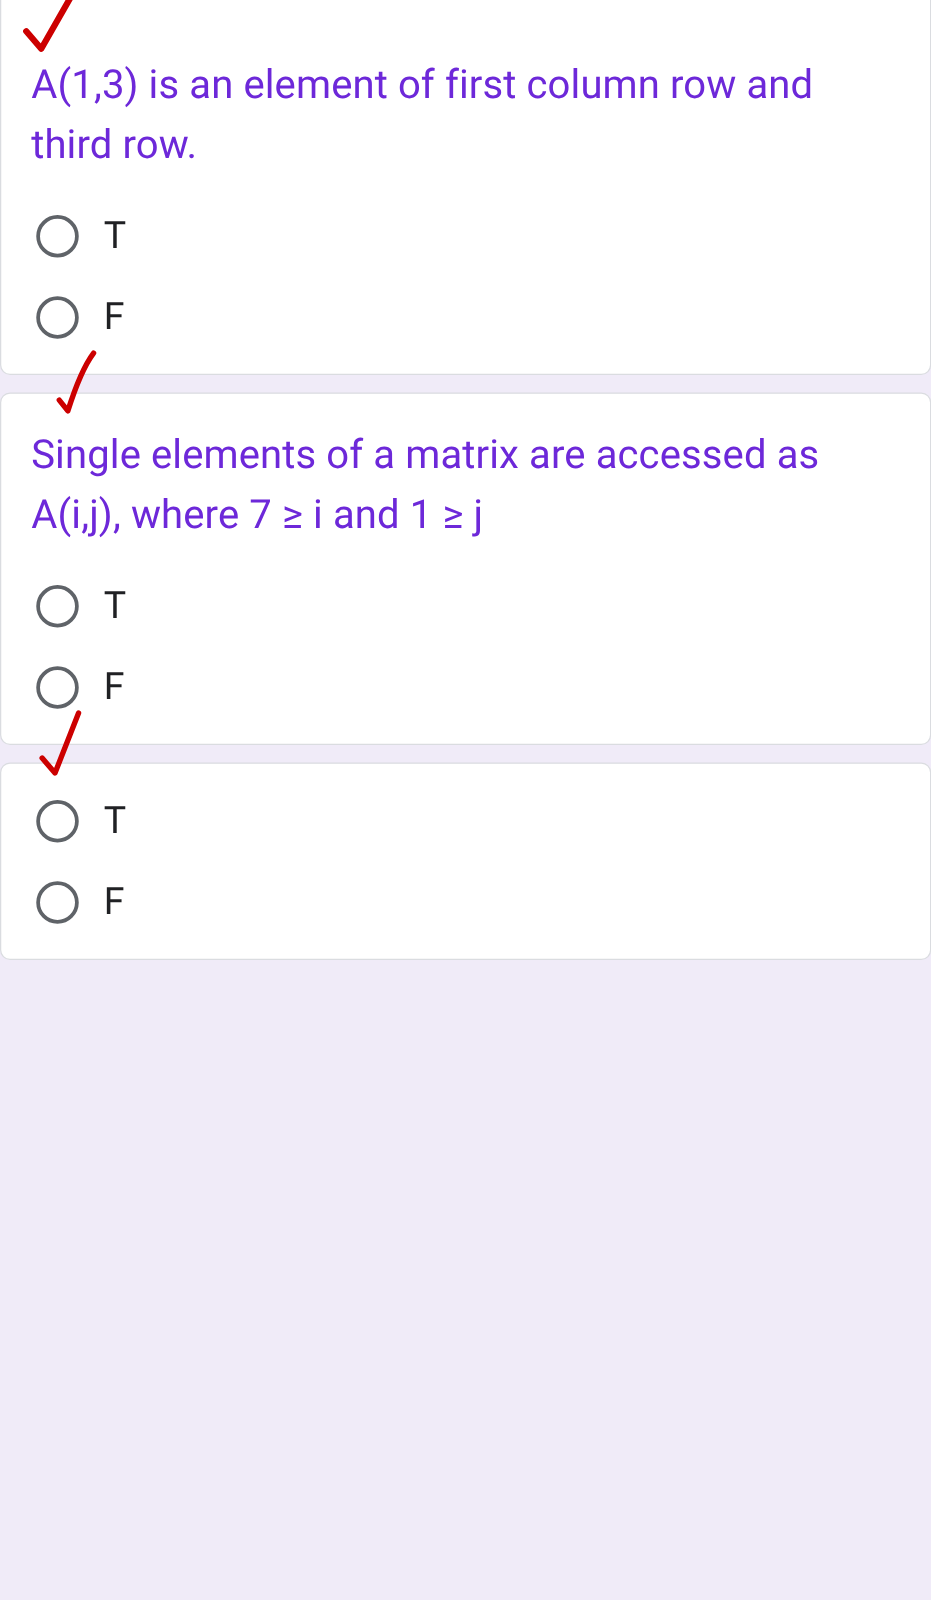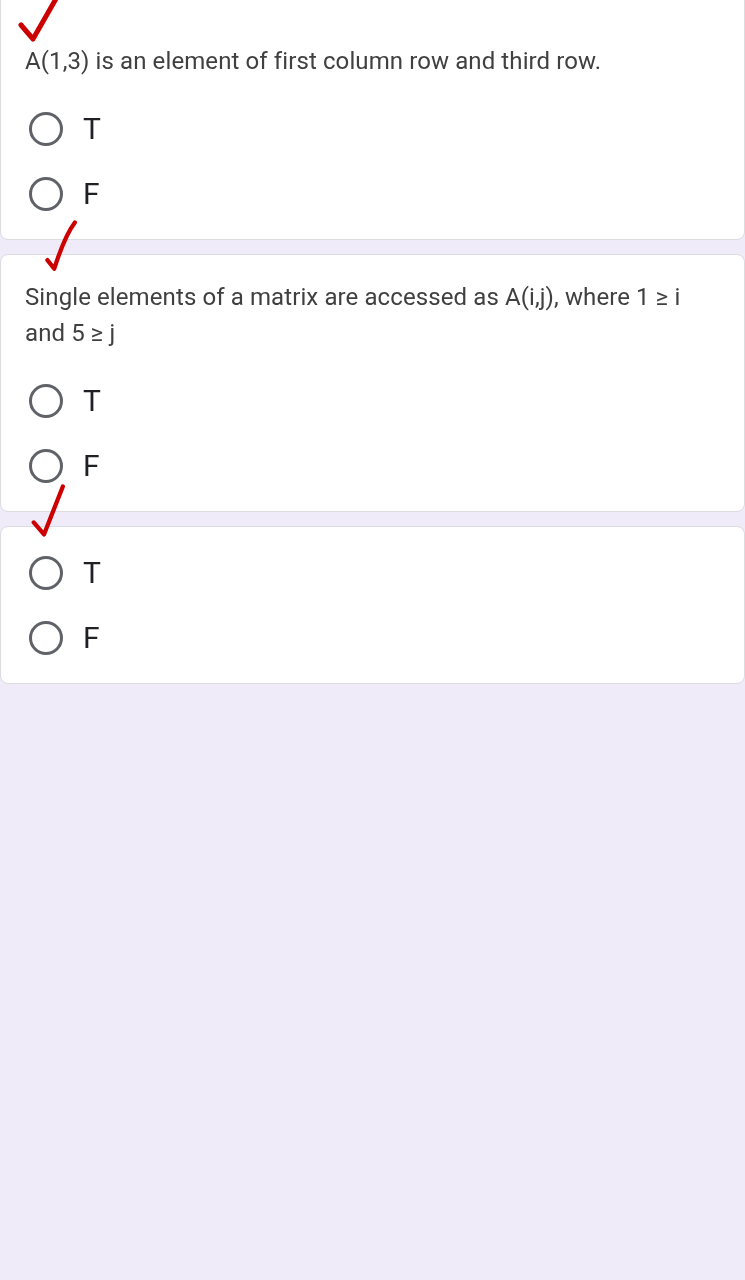--- a/index.html
+++ b/index.html
@@ -13,23 +13,23 @@
   .card {
     background: #ffffff;
     border-radius: 8px;
     margin: 0 0 14px 0;
     padding: 24px 24px 28px 24px;
     position: relative;
     border: 1px solid #dadce0;
   }
   .card:first-child { border-top-left-radius: 0; border-top-right-radius: 0; margin-top: -6px; padding-top: 48px;}
   .question-text {
-    font-size: 24px;
+    font-size: 32px;
     line-height: 1.5;
-    color: #404040;
+    color: #6d28d9;
     letter-spacing: 0.1px;
     margin-bottom: 28px;
   }
   .options {
     display: flex;
     flex-direction: column;
     gap: 30px;
     padding-left: 4px;
     padding-top: 4px;
   }
@@ -90,21 +90,21 @@
       </label>
     </div>
   </div>
 
   <div class="card">
     <div class="checkmark" style="top:-36px; left:36px;">
       <svg viewBox="0 0 50 70">
           <path class="check-path" d="M 8 48 L 16 58 Q 28 20 40 4"></path>
         </svg>
     </div>
-    <div class="question-text">Single elements of a matrix are accessed as A(i,j), where 1 ≥ i and 5 ≥ j</div>
+    <div class="question-text">Single elements of a matrix are accessed as A(i,j), where 7 ≥ i and 1 ≥ j</div>
     <div class="options">
       <label class="option">
         <span class="radio"></span>
         <span class="option-label">T</span>
       </label>
       <label class="option">
         <span class="radio"></span>
         <span class="option-label">F</span>
       </label>
     </div>

